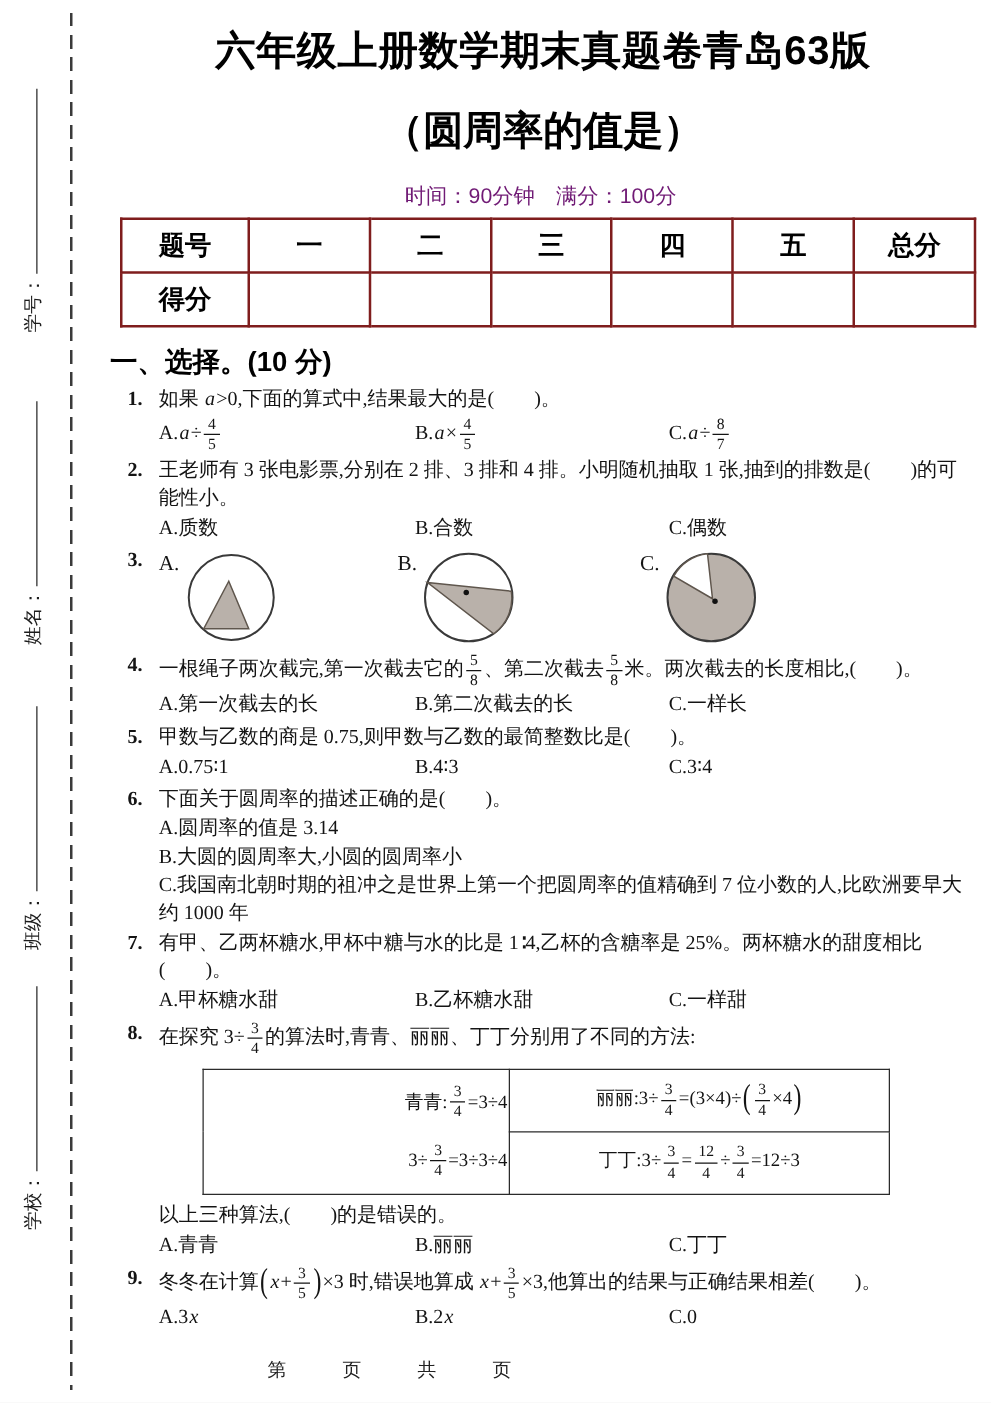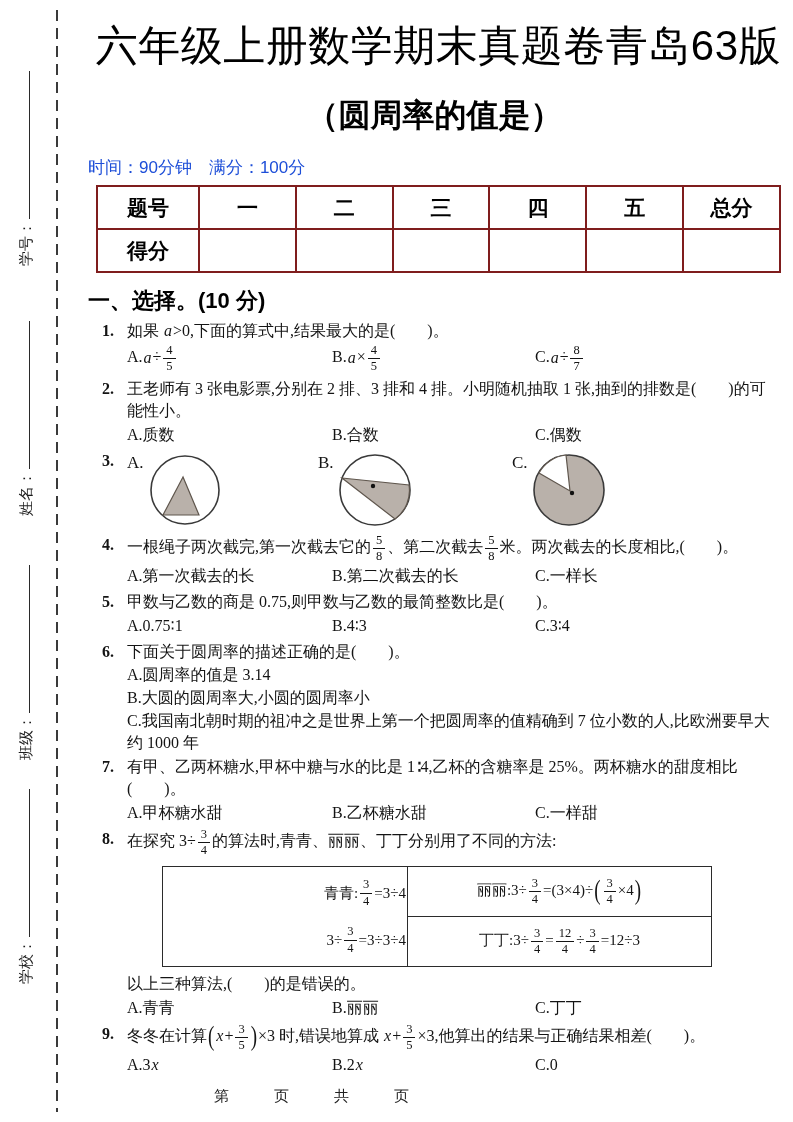--- a/index.html
+++ b/index.html
@@ -18,30 +18,30 @@
   .rot{
     position:absolute;left:0;top:0;width:1122px;height:58px;
     transform-origin:0 0; transform:rotate(-90deg) translateX(-1122px);
   }
   .sfield{position:absolute;top:16px;white-space:nowrap;}
   .slabel{font-family:"Liberation Sans",sans-serif;font-size:15px;color:#1c1c1c;}
   .sblank{display:inline-block;width:148px;height:13px;border-bottom:1.7px solid #2a2a2a;vertical-align:1px;margin-left:2px;}
   
   .main{margin-left:88px;width:693px;}
   .title{
-    font-family:"Liberation Sans",sans-serif;font-weight:normal;font-size:42px;
-    text-align:right;margin:22px 0 0;letter-spacing:0.5px;line-height:1.15;color:#000;
+    font-family:"Liberation Sans",sans-serif;font-weight:bold;font-size:32px;
+    text-align:center;margin:22px 0 0;letter-spacing:0.5px;line-height:1.15;color:#000;
   }
   .subtitle{
     font-family:"Liberation Sans",sans-serif;font-weight:bold;font-size:32px;
     text-align:center;margin-top:24px;color:#000;
   }
   .meta{
-    font-family:"Liberation Sans",sans-serif;font-size:17px;text-align:left;
-    margin:18px 4px 6px 0;color:#1d4ed8;
+    font-family:"Liberation Sans",sans-serif;font-size:17px;text-align:center;
+    margin:18px 4px 6px 0;color:#701a75;
   }
   
   .score-table{
     border-collapse:collapse;margin-left:8px;width:685px;table-layout:fixed;
   }
   .score-table td{
     border:2px solid #7f1d1d;height:39px;text-align:center;vertical-align:middle;
     font-family:"Liberation Sans",sans-serif;font-weight:bold;font-size:21px;color:#000;
   }
   .score-table col.c0{width:102px;}

